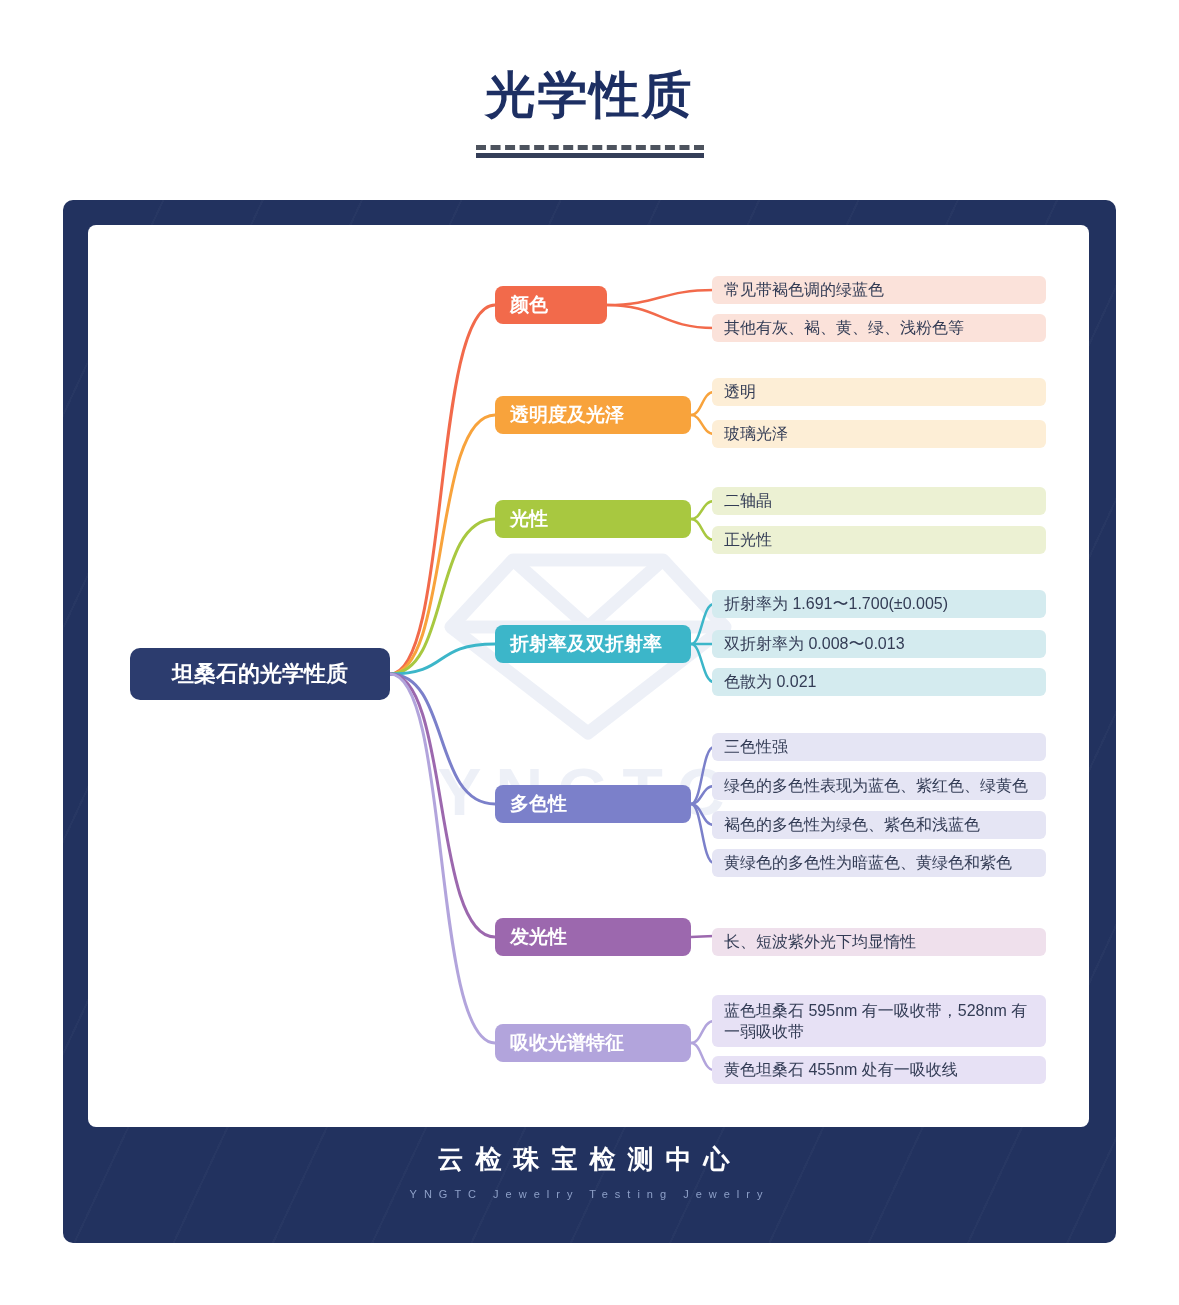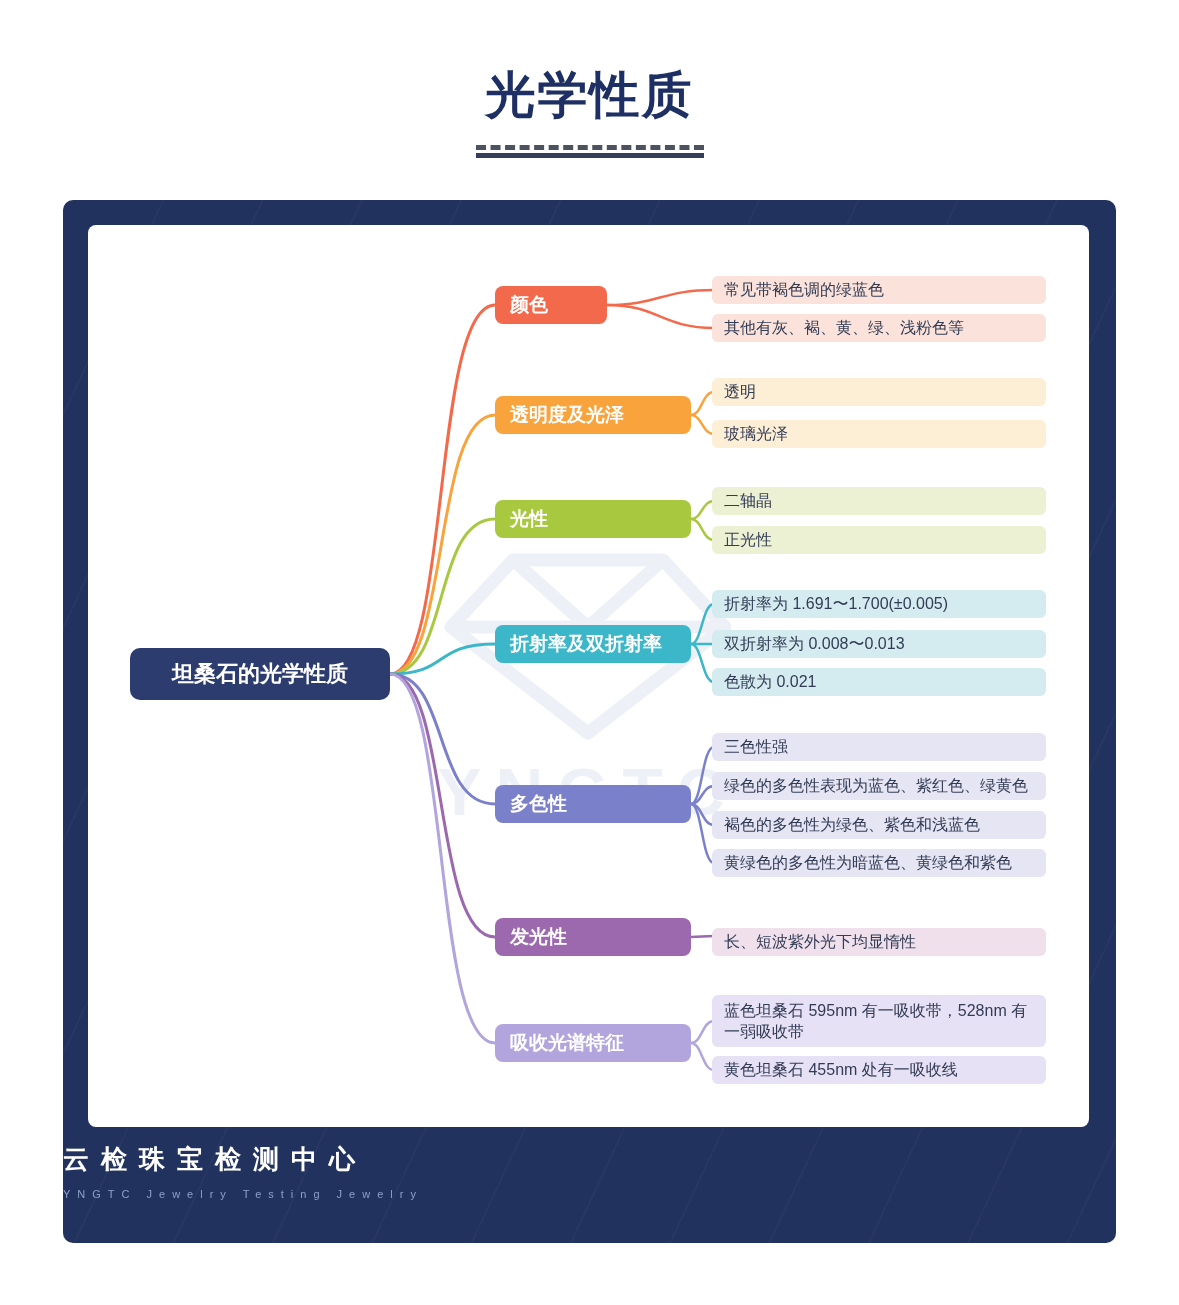--- a/index.html
+++ b/index.html
@@ -29,21 +29,21 @@
   .branch-box { position: absolute; height: 38px; border-radius: 8px; color: #ffffff;
                 font-size: 19px; font-weight: bold; line-height: 38px; padding: 0 15px;
                 white-space: nowrap; z-index: 3; }
   .child-box { position: absolute; width: 334px; height: 28px; border-radius: 6px;
                color: #333c55; font-size: 16px; line-height: 28px; padding: 0 12px;
                white-space: nowrap; overflow: hidden; z-index: 3; }
   .child-box.tall { height: 52px; line-height: 21px; padding: 5px 12px;
                     white-space: normal; display: flex; align-items: center; }
 
   
-  .footer { position: absolute; left: 0; top: 942px; width: 100%; text-align: left; }
+  .footer { position: absolute; left: 0; top: 942px; width: 100%; text-align: center; }
   .footer-main { color: #ffffff; font-size: 26px; font-weight: bold; letter-spacing: 12px; }
   .footer-sub { margin-top: 11px; color: #8ea0c8; font-size: 11px; letter-spacing: 7px; }
 </style>
 </head>
 <body>
 
 <div class="page">
 
   <div class="header">
     <div class="page-title" style="color: rgb(29, 47, 99);">光学性质</div>

